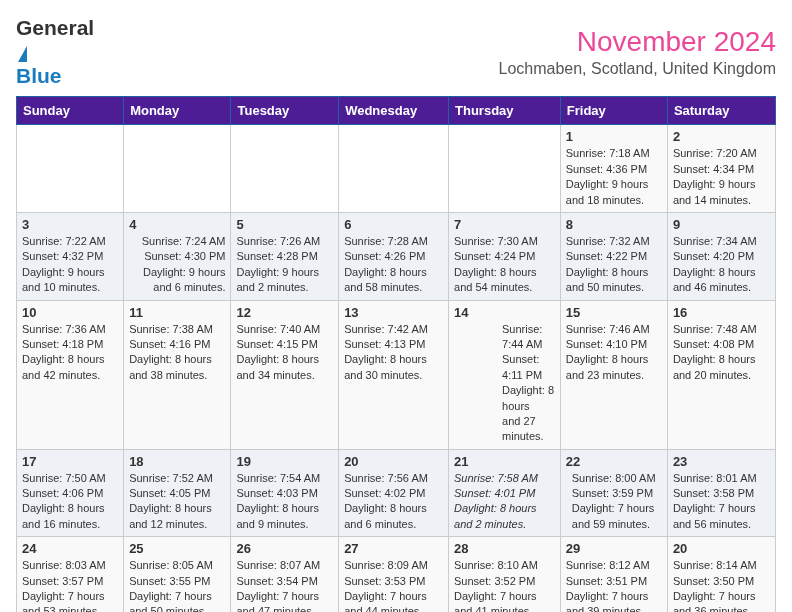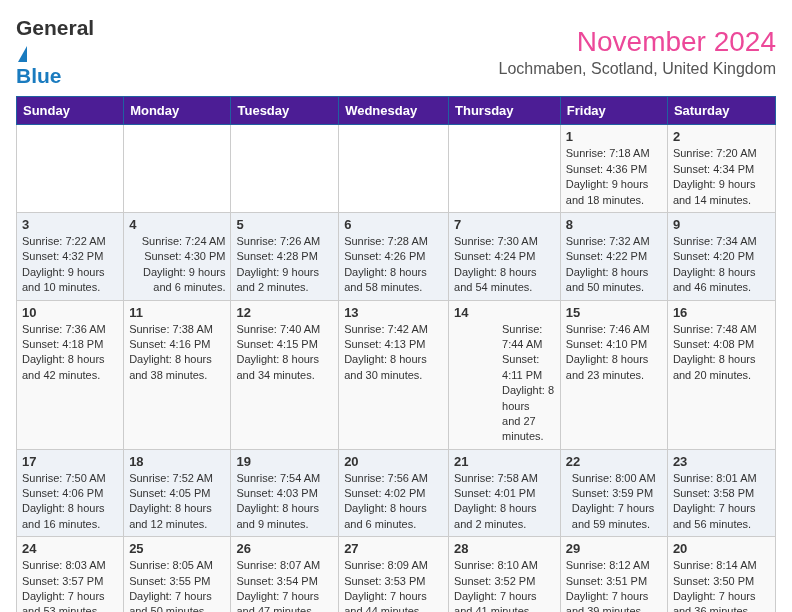--- a/index.html
+++ b/index.html
@@ -259,21 +259,21 @@
         </td>
         <td>
           <span class="day-num">20</span>
           <div class="day-info" style="white-space: pre-line;">Sunrise: 7:56 AM
 Sunset: 4:02 PM
 Daylight: 8 hours
 and 6 minutes.</div>
         </td>
         <td>
           <span class="day-num">21</span>
-          <div class="day-info" style="white-space: pre-line;">Sunrise: 7:58 AM
+          <div class="day-info" style="white-space: pre-line; font-style: italic;">Sunrise: 7:58 AM
 Sunset: 4:01 PM
 Daylight: 8 hours
 and 2 minutes.</div>
         </td>
         <td>
           <span class="day-num">22</span>
           <div class="day-info" style="white-space: pre-line; margin-left: 6px;">Sunrise: 8:00 AM
 Sunset: 3:59 PM
 Daylight: 7 hours
 and 59 minutes.</div>

